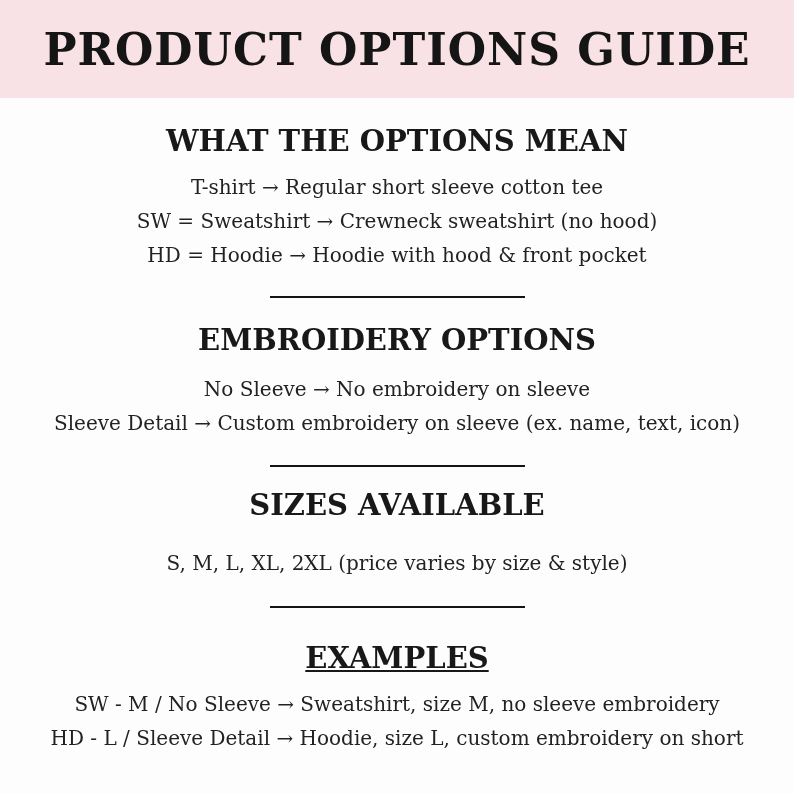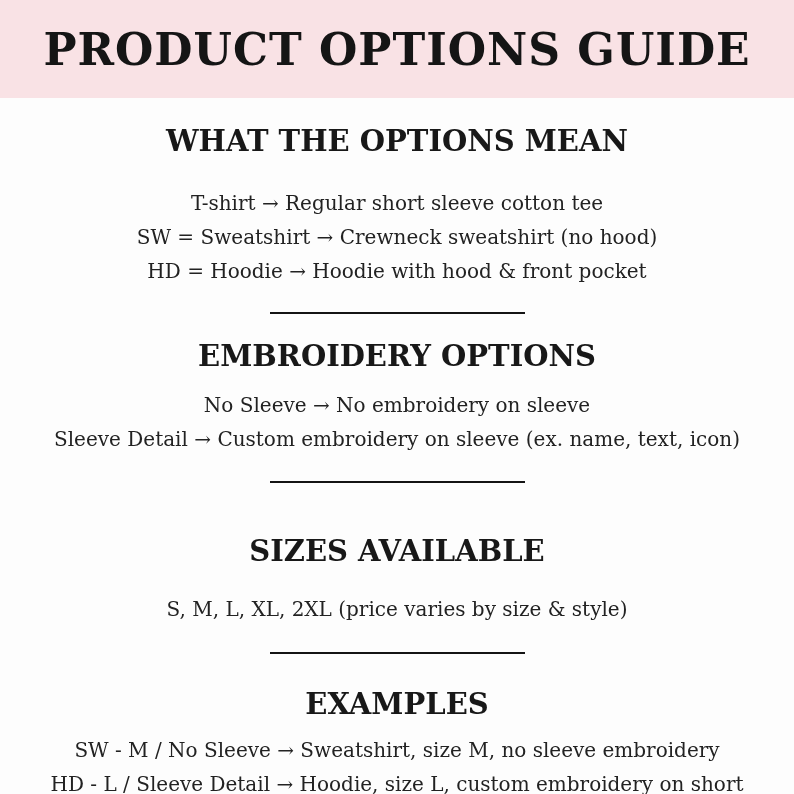--- a/index.html
+++ b/index.html
@@ -48,29 +48,29 @@
   }
   .divider {
     width: 255px;
     height: 0;
     border-top: 2px solid #141414;
     margin-left: auto;
     margin-right: auto;
   }
   
   .s1-heading   { margin-top: 25px; }
-  .s1-lines     { margin-top: 27px; }
+  .s1-lines     { margin-top: 11px; }
   .divider-1    { margin-top: 24px; }
   .s2-heading   { margin-top: 24px; text-align: center; }
   .s2-lines     { margin-top: 14px; }
   .divider-2    { margin-top: 25px; }
-  .s3-heading   { margin-top: 50px; }
+  .s3-heading   { margin-top: 20px; }
   .s3-lines     { margin-top: 23px; }
   .divider-3    { margin-top: 26px; }
-  .s4-heading   { margin-top: 32px; }
+  .s4-heading   { margin-top: 32px; text-decoration: underline; }
   .s4-lines     { margin-top: 11px; }
 </style>
 </head>
 <body style="background: rgb(253, 253, 253);">
 
 <div class="header-banner" style="background: rgb(249, 226, 229);">
   <div class="page-title">PRODUCT OPTIONS GUIDE</div>
 </div>
 
 <div class="content">

